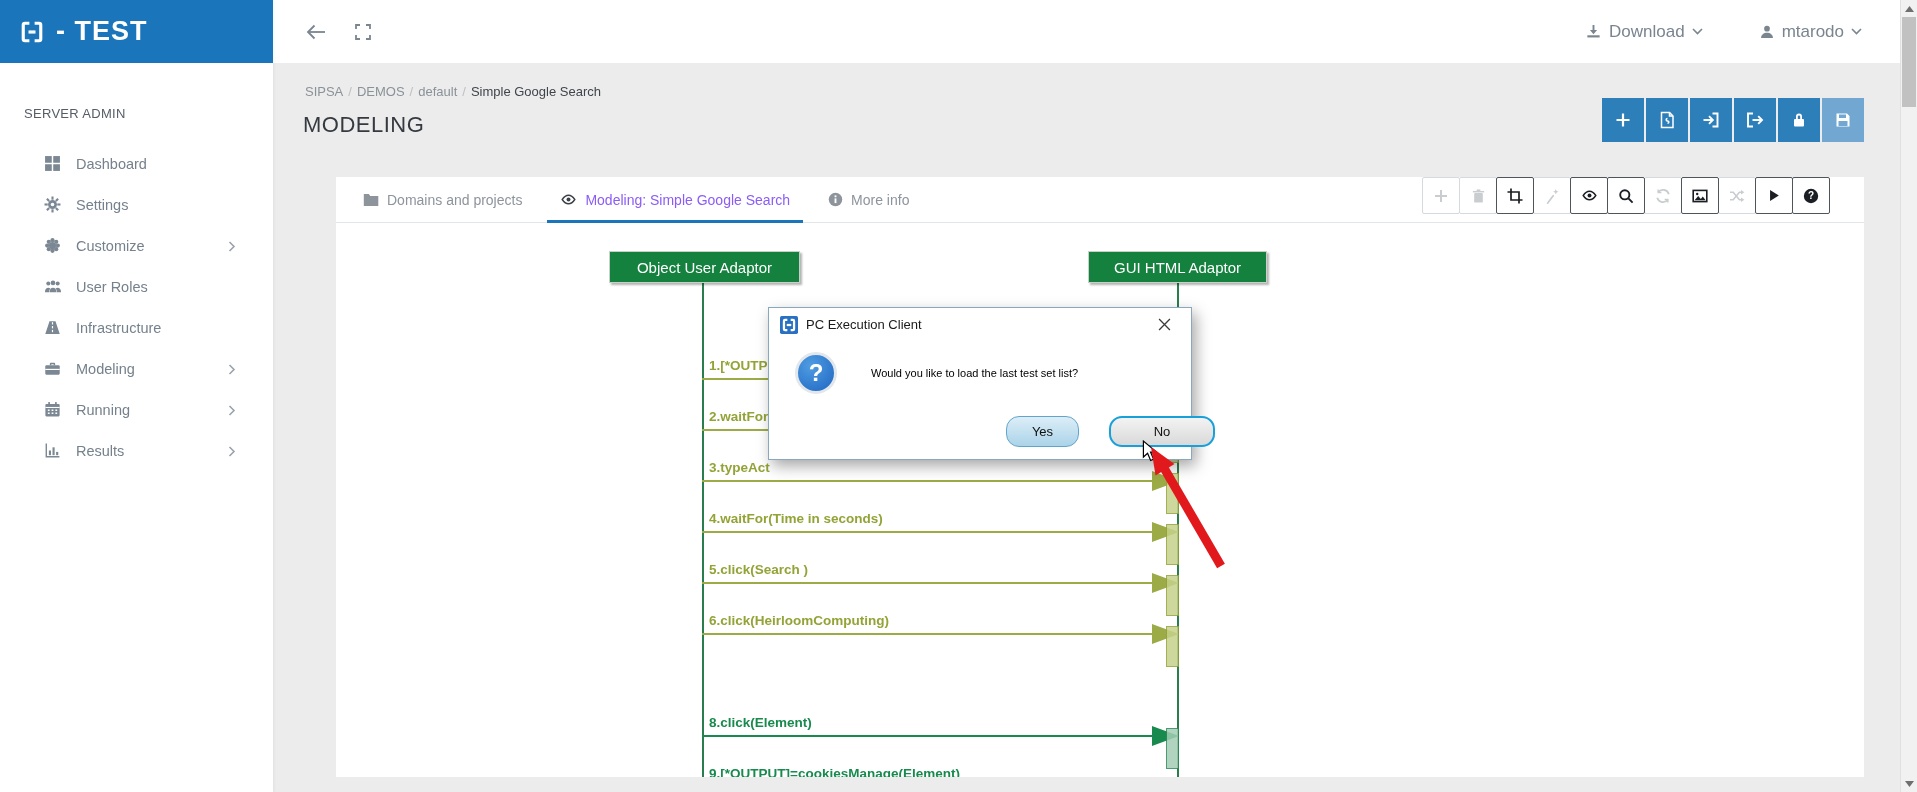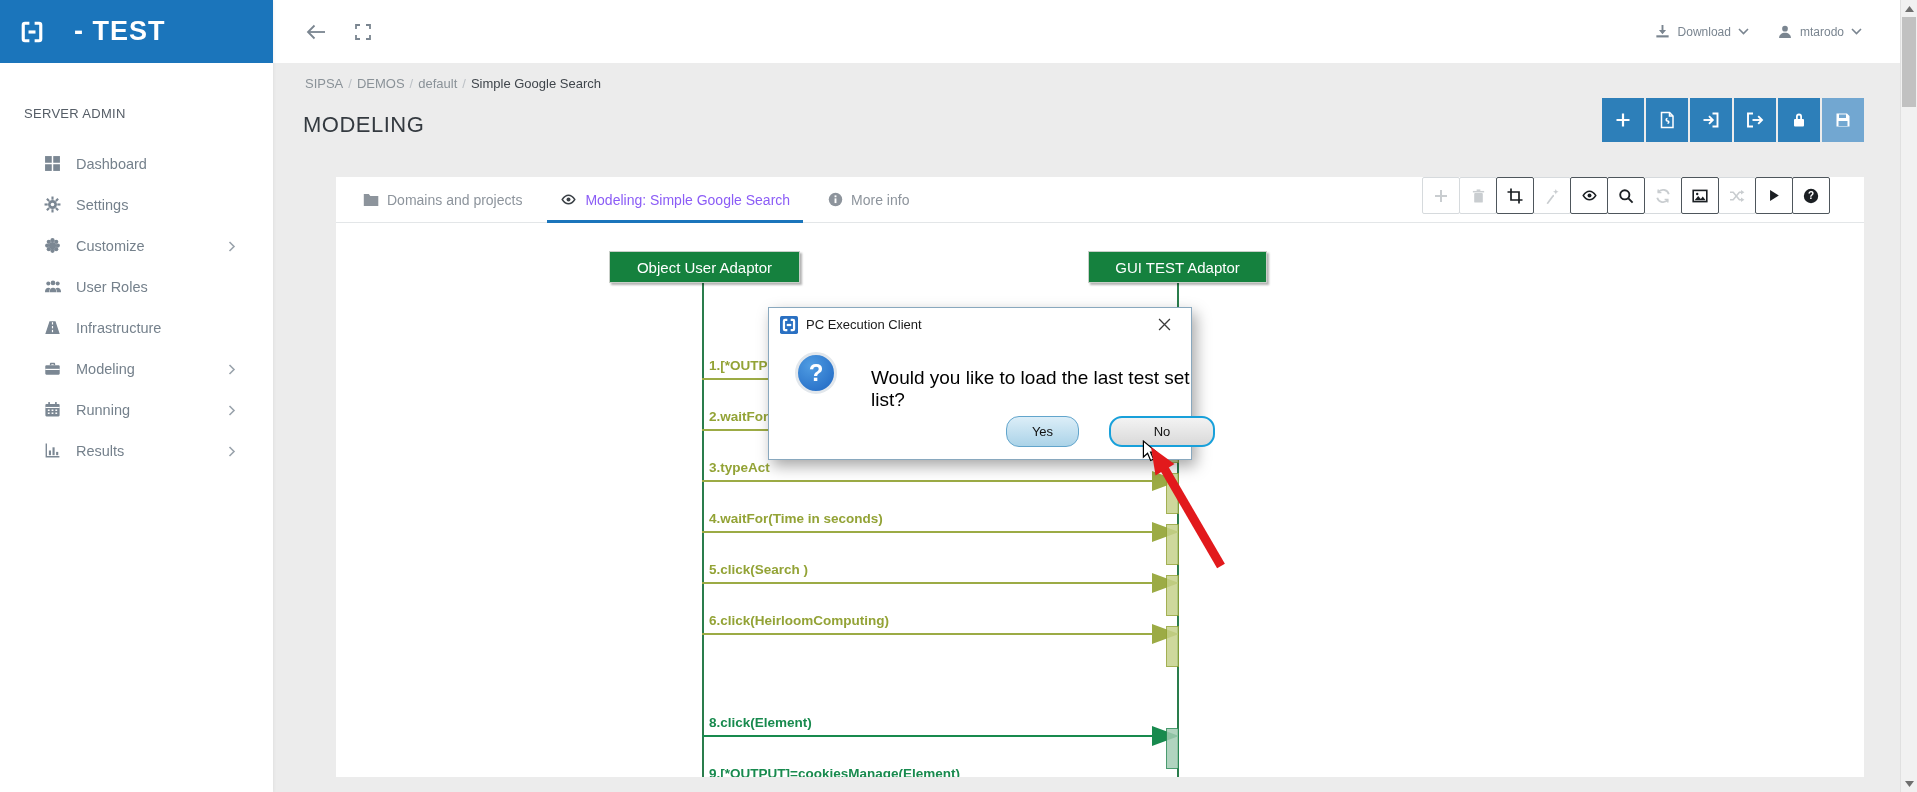--- a/index.html
+++ b/index.html
@@ -2,37 +2,37 @@
 <html><head>
 <meta charset="utf-8">
 <style>
 *{box-sizing:border-box;margin:0;padding:0}
 html,body{width:1917px;height:792px;overflow:hidden}
 body{font-family:"Liberation Sans",sans-serif;background:#ececec;position:relative}
 svg{display:block}
 
 
 .sidebar{position:absolute;left:0;top:0;width:273px;height:792px;background:#fff;z-index:10;box-shadow:1px 0 3px rgba(0,0,0,.05)}
-.logo{height:63px;background:#1b75bb;display:flex;align-items:center;padding-left:18px;gap:28px}
+.logo{height:63px;background:#1b75bb;display:flex;align-items:center;padding-left:18px;gap:10px}
 .logo-text{color:#fff;font-size:27px;font-weight:700;letter-spacing:1px}
 .side-section{margin:43px 0 0 24px;font-size:13px;color:#555d66;letter-spacing:.3px}
 .side-list{margin-top:22px}
 .side-item{position:relative;height:41px;display:flex;align-items:center;padding-left:44px;color:#75818c;font-size:14.5px;cursor:pointer}
 .side-item .ic{width:19px;height:17px;color:#7b8793;margin-right:13px;flex:0 0 auto}
 .side-item .chev{position:absolute;right:37px;top:16px;color:#9aa3ac}
 
 
 .topbar{position:absolute;left:273px;top:0;width:1627px;height:63px;background:#fff;z-index:5;display:flex;align-items:center;padding:0 38px 0 32px;color:#7a8590}
 .tb-ic{color:#7a8590;cursor:pointer}
 .tb-left{display:flex;align-items:center;gap:27px}
-.tb-right{margin-left:auto;display:flex;align-items:center;gap:28px;font-size:12px}
+.tb-right{margin-left:auto;display:flex;align-items:center;gap:56px;font-size:17px}
 .tb-group{display:flex;align-items:center;gap:7px;cursor:pointer}
 
 
-.breadcrumb{position:absolute;left:305px;top:76px;font-size:13px;color:#8a9298;z-index:2}
+.breadcrumb{position:absolute;left:305px;top:84px;font-size:13px;color:#8a9298;z-index:2}
 .breadcrumb .sep{color:#bcc1c6;margin:0 5px}
 .breadcrumb .cur{color:#3f454b}
 .page-title{position:absolute;left:303px;top:112px;font-size:22px;font-weight:500;color:#343a40;letter-spacing:.5px;z-index:2}
 
 
 .actions{position:absolute;top:98px;right:53px;display:flex;gap:2px;z-index:2}
 .act-btn{width:42px;height:44px;background:#2d7fb9;border:none;display:flex;align-items:center;justify-content:center;color:#fff;cursor:pointer}
 .act-btn.light{background:#72a7d1}
 
 
@@ -61,21 +61,21 @@
 .step .bar{position:absolute;left:464px;top:13px;width:13px;height:41px;opacity:.85}
 .t-olive .lbl{color:#93a336}.t-olive .line{background:#9cab45}.t-olive .head{border-left:27px solid #9cab45}.t-olive .bar{background:#c6d28b;border:1px solid #93a336}
 .t-green .lbl{color:#188a4e}.t-green .line{background:#188a4e}.t-green .head{border-left:27px solid #188a4e}.t-green .bar{background:#a3cdb4;border:1px solid #2b8a57}
 
 
 .dialog{position:absolute;left:768px;top:307px;width:424px;height:153px;background:#fff;border:1px solid #89a8be;box-shadow:4px 6px 14px rgba(0,0,0,.35);z-index:50}
 .dlg-title{height:33px;display:flex;align-items:center;padding:0 10px 0 11px;gap:8px}
 .dlg-title-text{font-size:13px;color:#1a1a1a}
 .dlg-close{margin-left:auto;width:34px;height:26px;display:flex;align-items:center;justify-content:center;cursor:pointer}
 .q-icon{position:absolute;left:26px;top:44px;width:42px;height:42px;border-radius:50%;background:radial-gradient(circle at 35% 30%,#4f9ce2,#1f66c2);border:3px solid #e2e7ec;color:#fff;font-size:24px;font-weight:700;display:flex;align-items:center;justify-content:center}
-.dlg-msg{position:absolute;left:102px;top:59px;font-size:19px;color:#000}
+.dlg-msg{position:absolute;left:102px;top:59px;font-size:11px;color:#000}
 .dlg-btn{position:absolute;top:108px;height:31px;border-radius:13px;font-size:13px;color:#111;display:flex;align-items:center;justify-content:center;cursor:pointer;font-family:"Liberation Sans",sans-serif}
 .btn-yes{left:237px;width:73px;background:linear-gradient(#dcEEf8,#abd3e8);border:1px solid #62a5cc}
 .btn-no{left:340px;width:106px;background:linear-gradient(#f3f3f3,#d9d9d9);border:2px solid #18a0da}
 
 
 .cursor{position:absolute;left:1141px;top:440px;z-index:55}
 .red-arrow{position:absolute;left:1100px;top:425px;z-index:60}
 
 
 .scrollbar{position:absolute;right:0;top:0;width:17px;height:792px;background:#f1f1f1;border-left:1px solid #e0e0e0;z-index:70}
@@ -427,21 +427,21 @@
           <circle cx="8" cy="8" r="7.2" fill="currentColor"></circle>
           <text x="8" y="11.4" text-anchor="middle" font-size="10" font-weight="bold" fill="#fff" font-family="Liberation Sans,sans-serif">?</text>
         </svg>
       </button>
   </div>
 
   <div class="diagram">
     <div class="lifeline" style="left:366px"></div>
     <div class="lifeline" style="left:841px"></div>
     <div class="actor" style="left:273px;width:191px">Object User Adaptor</div>
-    <div class="actor" style="left:752px;width:179px">GUI TEST Adaptor</div>
+    <div class="actor" style="left:752px;width:179px">GUI HTML Adaptor</div>
 
     <div class="step t-olive" style="top:135px">
         <span class="lbl">1.[*OUTP</span>
         <div class="line"></div>
         <div class="head"></div>
         <div class="bar"></div>
       </div>
     <div class="step t-olive" style="top:186px">
         <span class="lbl">2.waitFor</span>
         <div class="line"></div>

